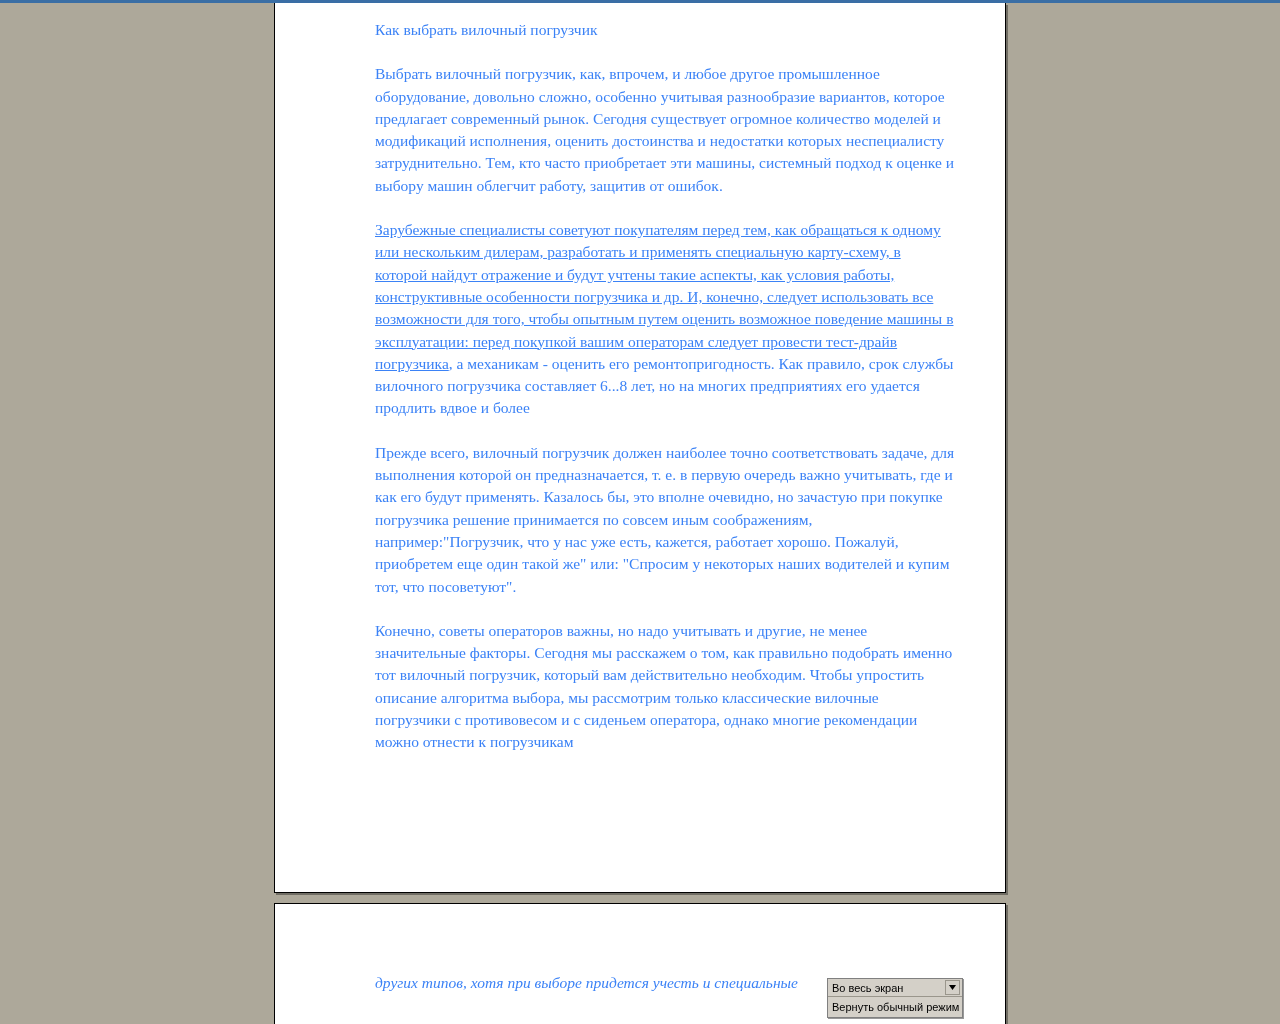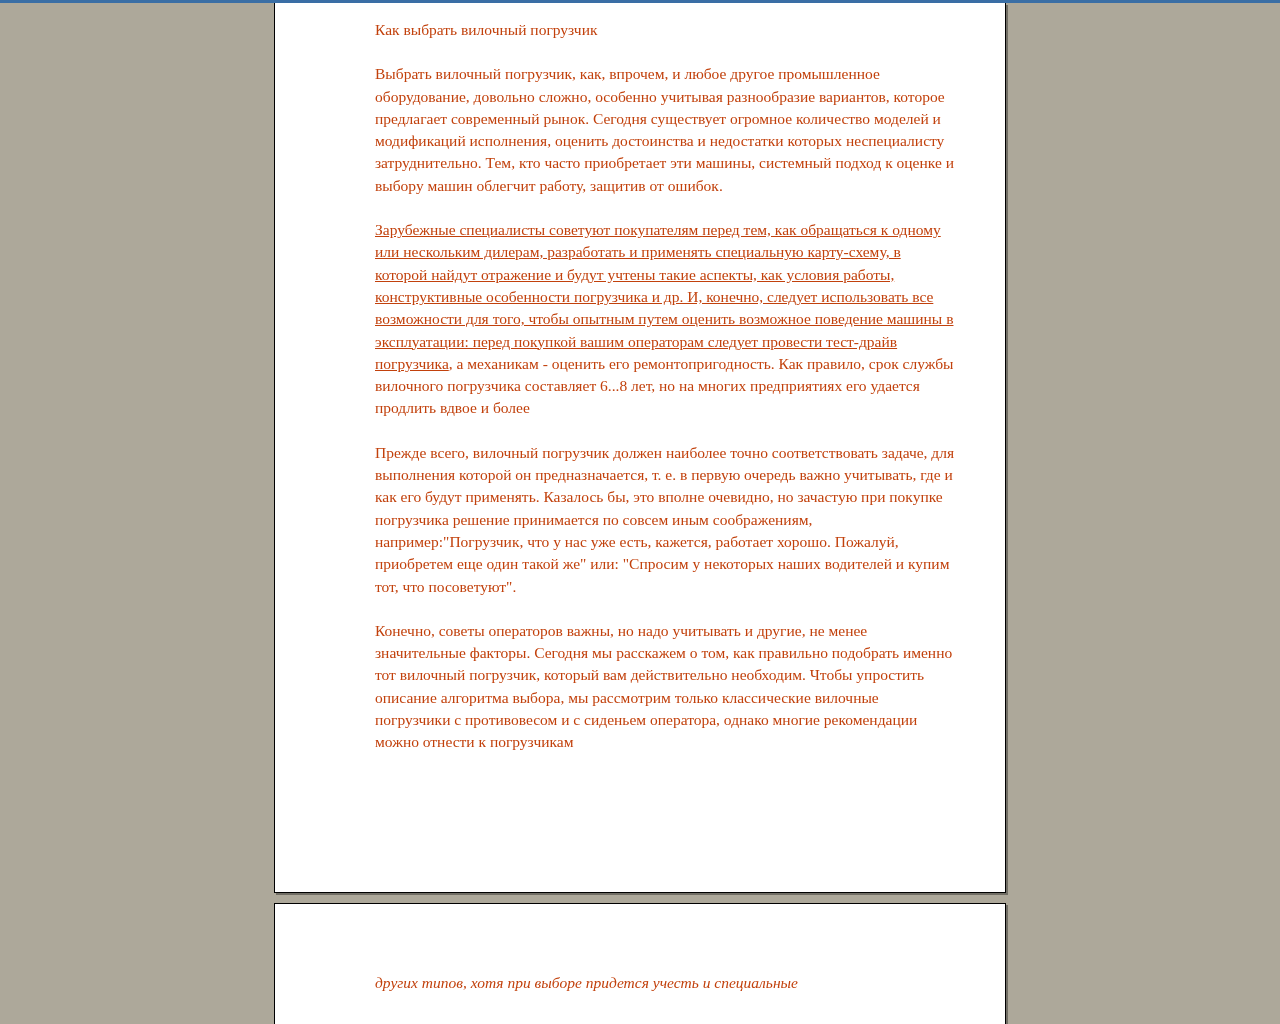--- a/index.html
+++ b/index.html
@@ -50,21 +50,21 @@
     top: 903px;
     width: 732px;
     height: 130px;
   }
 
   .page-body {
     position: absolute;
     left: 100px;
     top: 16px;
     width: 580px;
-    color: #c2410c;
+    color: #3b82f6;
     font-size: 15.5px;
     line-height: 22.3px;
     text-align: left;
   }
 
   #page2 .page-body {
     top: 68px;
     font-style: italic;
   }
 
@@ -152,14 +152,27 @@
       <p class="para">Конечно, советы операторов важны, но надо учитывать и другие, не менее значительные факторы. Сегодня мы расскажем о том, как правильно подобрать именно тот вилочный погрузчик, который вам действительно необходим. Чтобы упростить описание алгоритма выбора, мы рассмотрим только классические вилочные погрузчики с противовесом и с сиденьем оператора, однако многие рекомендации можно отнести к погрузчикам</p>
     </div>
   </div>
 
   <div class="page" id="page2">
     <div class="page-body">
       <p class="para">других типов, хотя при выборе придется учесть и специальные</p>
     </div>
   </div>
 
+  <div id="fullscreen-bar">
+    <div class="title-row">
+      <span class="title-text">Во весь экран</span>
+      <span class="dropdown-arrow">
+        <svg width="7" height="5" viewBox="0 0 7 5" aria-hidden="true">
+            <polygon points="0,0 7,0 3.5,5" fill="#000000"></polygon>
+          </svg>
+      </span>
+    </div>
+    <div class="btn-row">
+      <span class="btn-text">Вернуть обычный режим</span>
+    </div>
+  </div>
 
 </div>
 
 </body></html>

